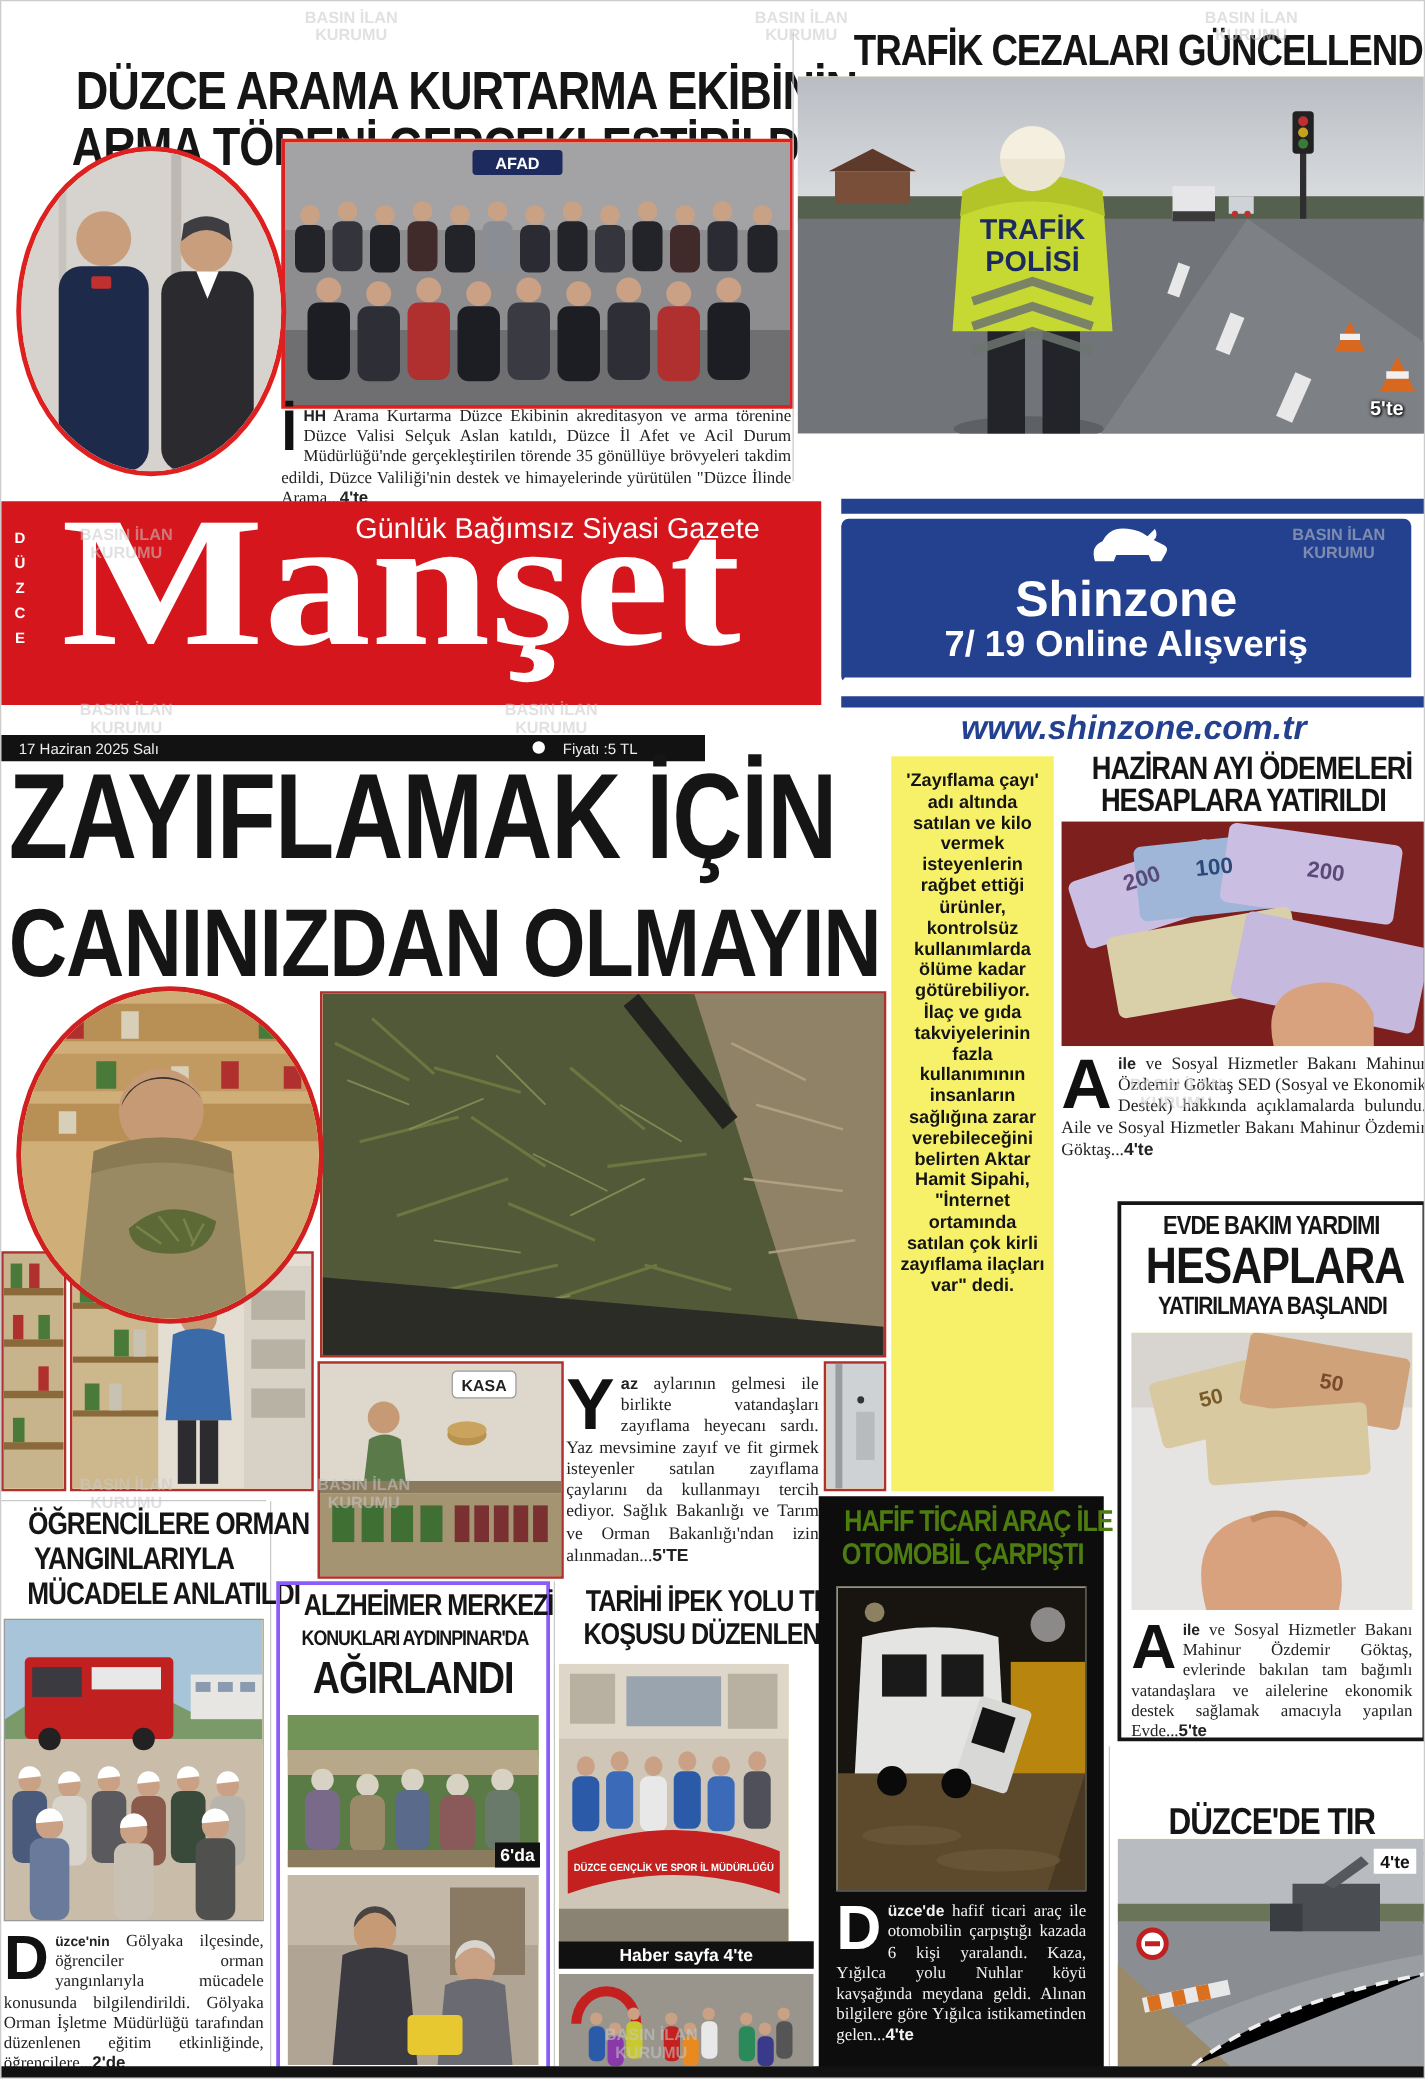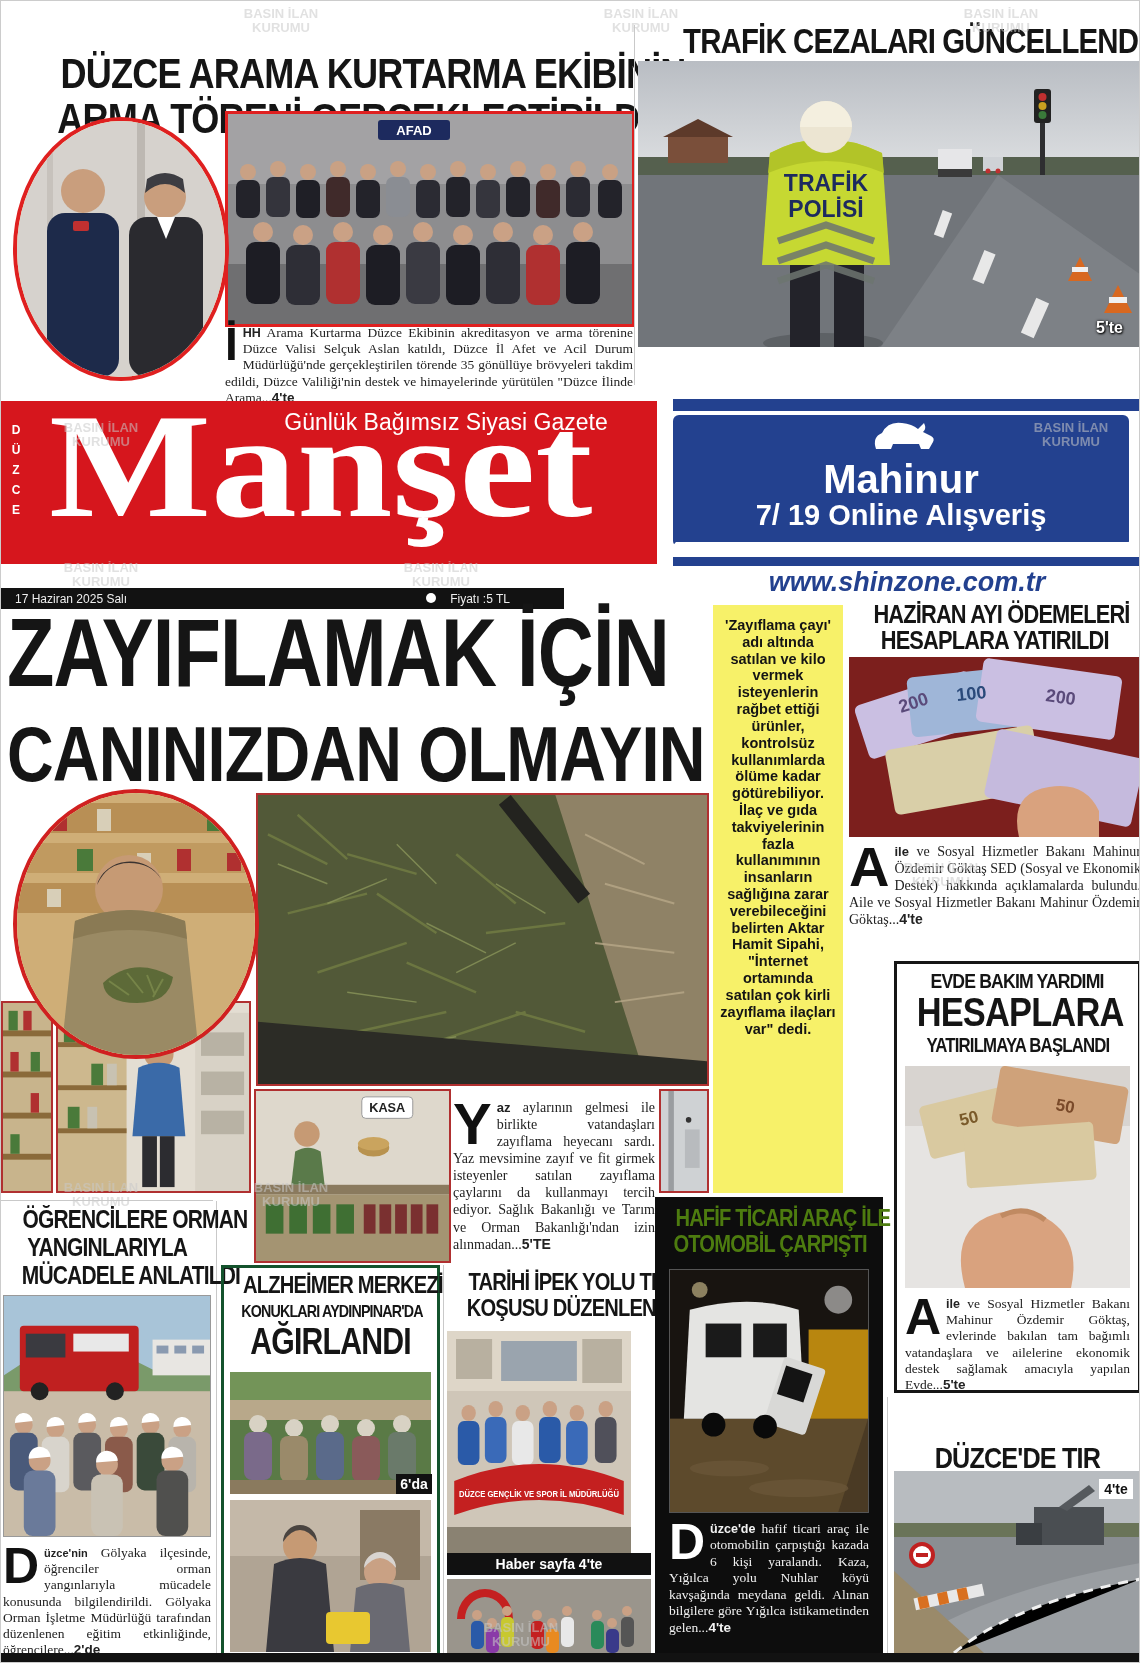--- a/index.html
+++ b/index.html
@@ -206,21 +206,21 @@
     <span>17 Haziran 2025 Salı</span>
     <span style="margin-right:40px;">Fiyatı :5 TL</span>
   </div>
   <div class="abs" style="left:425px;top:592px;width:10px;height:10px;border-radius:50%;background:#fff;"></div>
 
   <div class="abs" style="left:672px;top:398px;width:468px;height:12px;background:#23418f;"></div>
   <div class="abs" style="left:672px;top:414px;width:456px;height:132px;background:#23418f;border-radius:6px;color:#fff;text-align:center;">
     <svg width="70" height="36" viewBox="0 0 70 36" style="margin-top:4px;">
       <path d="M10 30 q-4 -12 6 -16 q6 -12 20 -10 q10 1 16 6 l6 -6 q3 6 -1 9 l8 4 q4 2 2 6 l-4 7 h-8 l-2 -5 h-26 l-2 5 h-9 z" fill="#fff"></path>
     </svg>
-    <div style="font-family:'Liberation Sans',sans-serif;font-weight:bold;font-size:40px;line-height:1;">Mahinur</div>
+    <div style="font-family:'Liberation Sans',sans-serif;font-weight:bold;font-size:40px;line-height:1;">Shinzone</div>
     <div style="font-family:'Liberation Sans',sans-serif;font-weight:bold;font-size:29px;line-height:1.15;">7/ 19 Online Alışveriş</div>
     <div class="abs" style="left:0;bottom:-2px;width:456px;height:7px;background:#fff;transform:skewX(-40deg);"></div>
   </div>
   <div class="abs" style="left:672px;top:556px;width:468px;height:9px;background:#23418f;"></div>
   <div class="abs" style="left:672px;top:566px;width:468px;text-align:center;color:#23418f;font-family:'Liberation Sans',sans-serif;font-weight:bold;font-style:italic;font-size:27px;">www.shinzone.com.tr</div>
 
   <div class="abs hl" style="left:6px;top:604px;font-size:97px;line-height:.98;">
     <span class="cxl" style="--sx:.8;transform:scaleX(.8);">ZAYIFLAMAK İÇİN</span><br>
     <span class="cxl" style="font-size:77px;transform:scaleX(.84);">CANINIZDAN OLMAYIN</span>
   </div>
@@ -527,21 +527,21 @@
           <rect x="20" y="176" width="32" height="66" rx="9" fill="#6a7a9a"></rect>
           <rect x="88" y="180" width="32" height="62" rx="9" fill="#c9c2b4"></rect>
           <rect x="154" y="176" width="32" height="66" rx="9" fill="#50504e"></rect>
         </g>
     </svg>
   </div>
   <div class="abs body-txt" style="left:2px;top:1544px;width:208px;font-size:13.5px;line-height:1.2;">
     <span class="dropcap" style="font-size:50px;">D</span><span class="lead" style="font-size:11px;">üzce'nin</span><span> Gölyaka ilçesinde, öğrenciler orman yangınlarıyla mücadele konusunda bilgilendirildi. Gölyaka Orman İşletme Müdürlüğü tarafından düzenlenen eğitim etkinliğinde, öğrencilere...</span><span class="jump">2'de</span>
   </div>
 
-  <div class="abs" style="left:220px;top:1264px;width:219px;height:392px;border:3px solid #14532d;box-sizing:border-box;">
+  <div class="abs" style="left:220px;top:1264px;width:219px;height:392px;border:3px solid #8b5cf6;box-sizing:border-box;">
     <div class="hl ctr" style="margin-top:5px;font-size:24px;line-height:1.02;">
       <span class="cx">ALZHEİMER MERKEZİ</span><br>
       <span class="cx" style="font-size:17px;">KONUKLARI AYDINPINAR'DA</span><br>
       <span class="cx" style="font-size:36px;line-height:1.1;">AĞIRLANDI</span>
     </div>
     <div class="photo" style="left:6px;top:104px;width:201px;height:122px;">
       <svg viewBox="0 0 201 122" preserveAspectRatio="none">
         <rect width="201" height="122" fill="#5a7a46"></rect>
         <rect y="0" width="201" height="34" fill="#739458"></rect>
         <rect x="0" y="28" width="201" height="20" fill="#b8a88a"></rect>

